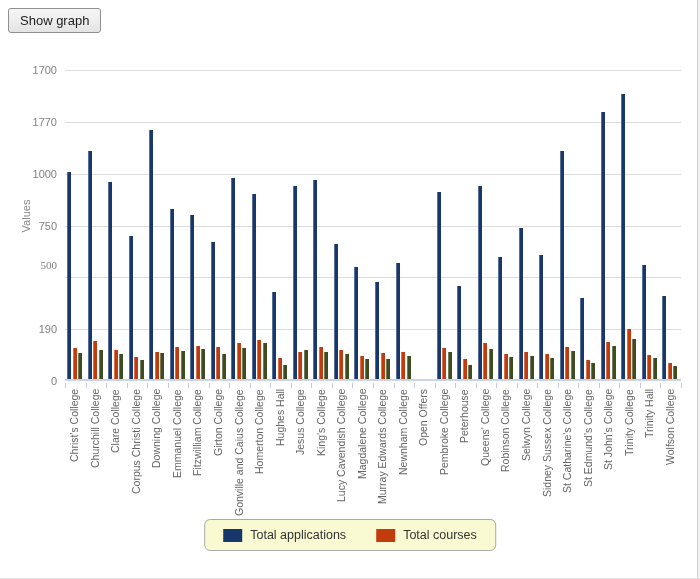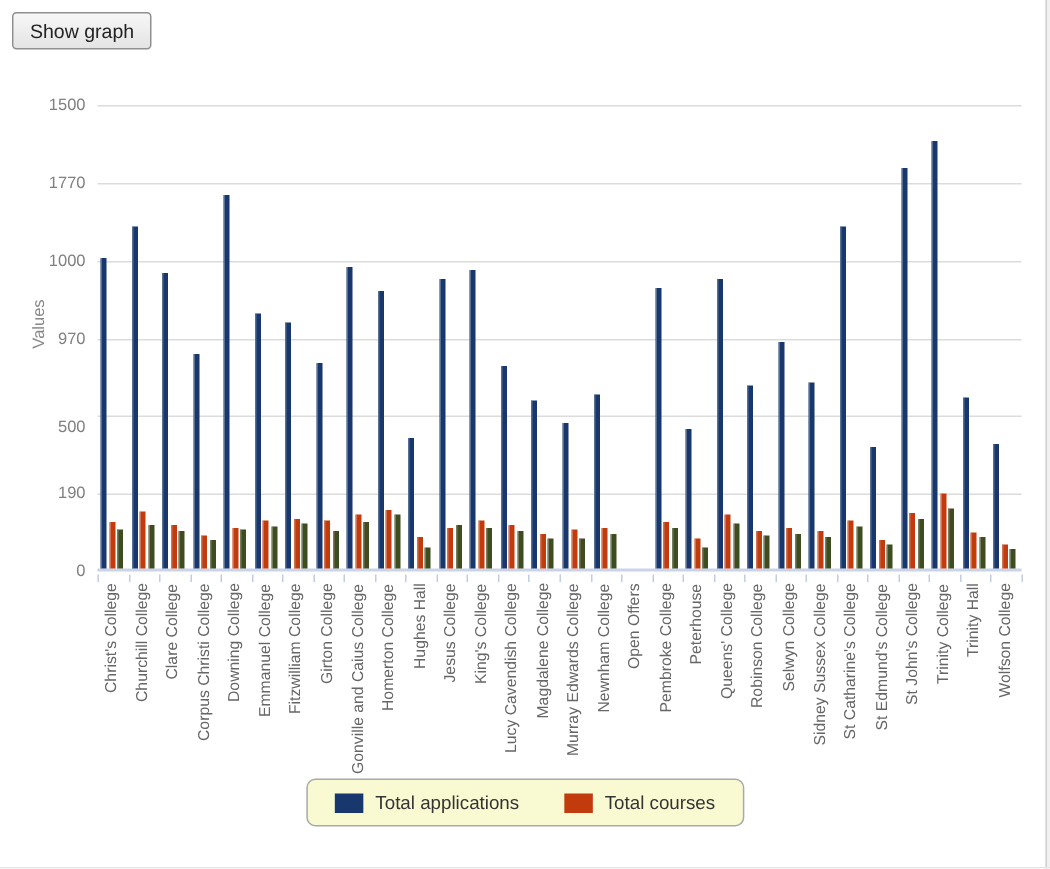--- a/index.html
+++ b/index.html
@@ -245,25 +245,25 @@
       <span class="legend-swatch" style="background: rgb(23, 55, 109);"></span>
       <span class="legend-label">Total applications</span>
     </div>
     <div class="legend-item">
       <span class="legend-swatch" style="background: rgb(194, 59, 13);"></span>
       <span class="legend-label">Total courses</span>
     </div>
   </div>
 <div class="y-tick-label" style="left: 5px; top: 375px;">0</div>
     <div class="y-tick-label" style="left: 5px; top: 323.167px;">190</div>
-    <div class="y-tick-label" style="left: 5px; top: 279px;">500</div>
-    <div class="y-tick-label" style="left: 5px; top: 219.5px;">970</div>
+    <div class="y-tick-label" style="left: 5px; top: 259px; font-family: Liberation Serif, serif;">500</div>
+    <div class="y-tick-label" style="left: 5px; top: 219.5px;">750</div>
     <div class="y-tick-label" style="left: 5px; top: 167.667px;">1000</div>
     <div class="y-tick-label" style="left: 5px; top: 115.833px;">1770</div>
-    <div class="y-tick-label" style="left: 5px; top: 64px;">1500</div>
+    <div class="y-tick-label" style="left: 5px; top: 64px;">1700</div>
     <div class="x-tick-label" style="left: 68.2667px;">Christ's College</div>
     <div class="x-tick-label" style="left: 88.8px;">Churchill College</div>
     <div class="x-tick-label" style="left: 109.333px;">Clare College</div>
     <div class="x-tick-label" style="left: 129.867px;">Corpus Christi College</div>
     <div class="x-tick-label" style="left: 150.4px;">Downing College</div>
     <div class="x-tick-label" style="left: 170.933px;">Emmanuel College</div>
     <div class="x-tick-label" style="left: 191.467px;">Fitzwilliam College</div>
     <div class="x-tick-label" style="left: 212px;">Girton College</div>
     <div class="x-tick-label" style="left: 232.533px;">Gonville and Caius College</div>
     <div class="x-tick-label" style="left: 253.067px;">Homerton College</div>

